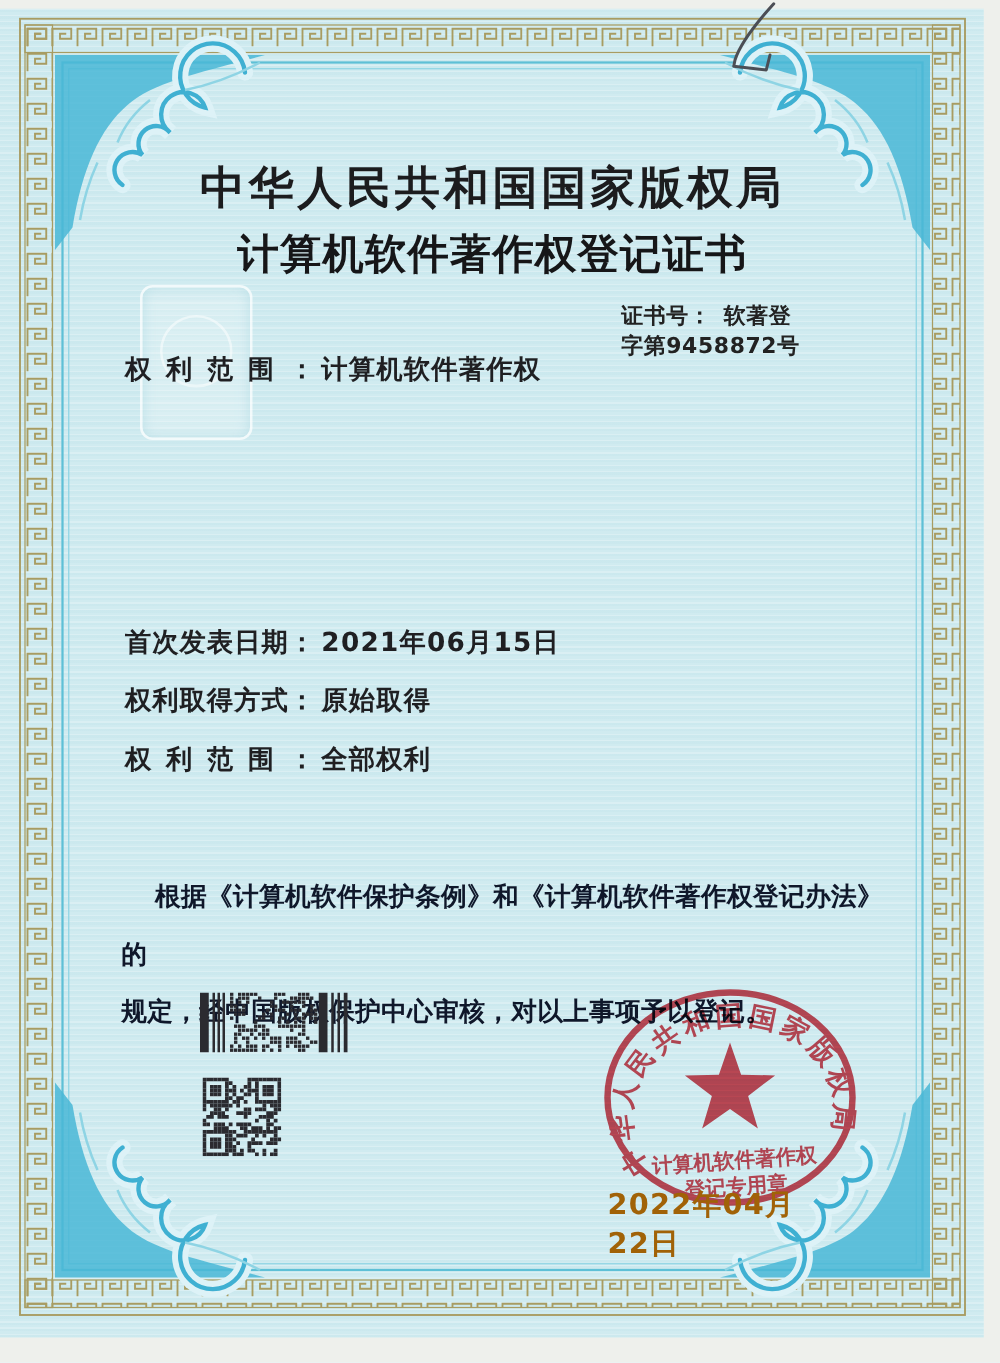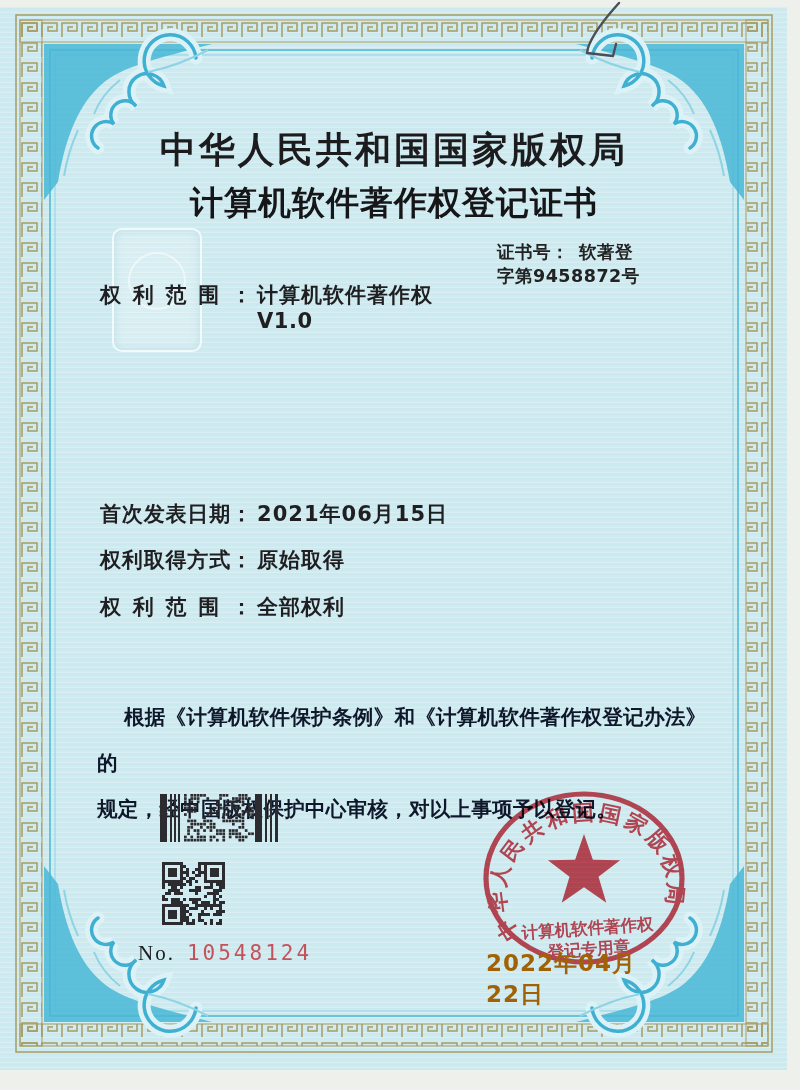--- a/index.html
+++ b/index.html
@@ -127,21 +127,21 @@
 
   <div class="title-authority">中华人民共和国国家版权局</div>
   <div class="title-cert">计算机软件著作权登记证书</div>
 
   <div class="cert-no">
     <span class="lbl">证书号：</span><span>软著登字第9458872号</span>
   </div>
 
   <div class="field-row r1">
     <span class="field-label">权利范围：</span>
-    <span class="field-value"><span>计算机软件著作权</span><span class="v2">V1.0</span></span>
+    <span class="field-value"><span>计算机软件著作权</span></span>
   </div>
 
 
 
   <div class="field-row r4">
     <span class="field-label">首次发表日期：</span>
     <span class="field-value">2021年06月15日</span>
   </div>
 
   <div class="field-row r6">
@@ -574,23 +574,20 @@
         <rect x="24" y="60" width="3" height="3" fill="#2b2b30"></rect>
         <rect x="27" y="60" width="3" height="3" fill="#2b2b30"></rect>
         <rect x="30" y="60" width="3" height="3" fill="#2b2b30"></rect>
         <rect x="42" y="60" width="3" height="3" fill="#2b2b30"></rect>
         <rect x="48" y="60" width="3" height="3" fill="#2b2b30"></rect>
         <rect x="54" y="60" width="3" height="3" fill="#2b2b30"></rect>
         <rect x="57" y="60" width="3" height="3" fill="#2b2b30"></rect>
       </svg>
   </div>
 
-  <div class="serial">
-    <span class="no">No.</span><span class="num">10548124</span>
-  </div>
 
   <div class="stamp">
     <svg width="212" height="192" viewBox="0 0 212 192">
       <ellipse cx="106" cy="96" rx="98" ry="84" fill="none" stroke="#d5414e" stroke-width="5.2"></ellipse>
       <g transform="rotate(-10 106 96)">
         <defs>
           <path id="ringArc" d="M 34,142 A 82,70 0 1 1 178,142" fill="none"></path>
         </defs>
         <text font-size="21.5" font-weight="700" fill="#d5414e" font-family="'DejaVu Sans','Liberation Sans',sans-serif">
           <textPath href="#ringArc" startOffset="2" textLength="300" lengthAdjust="spacing">中华人民共和国国家版权局</textPath>

